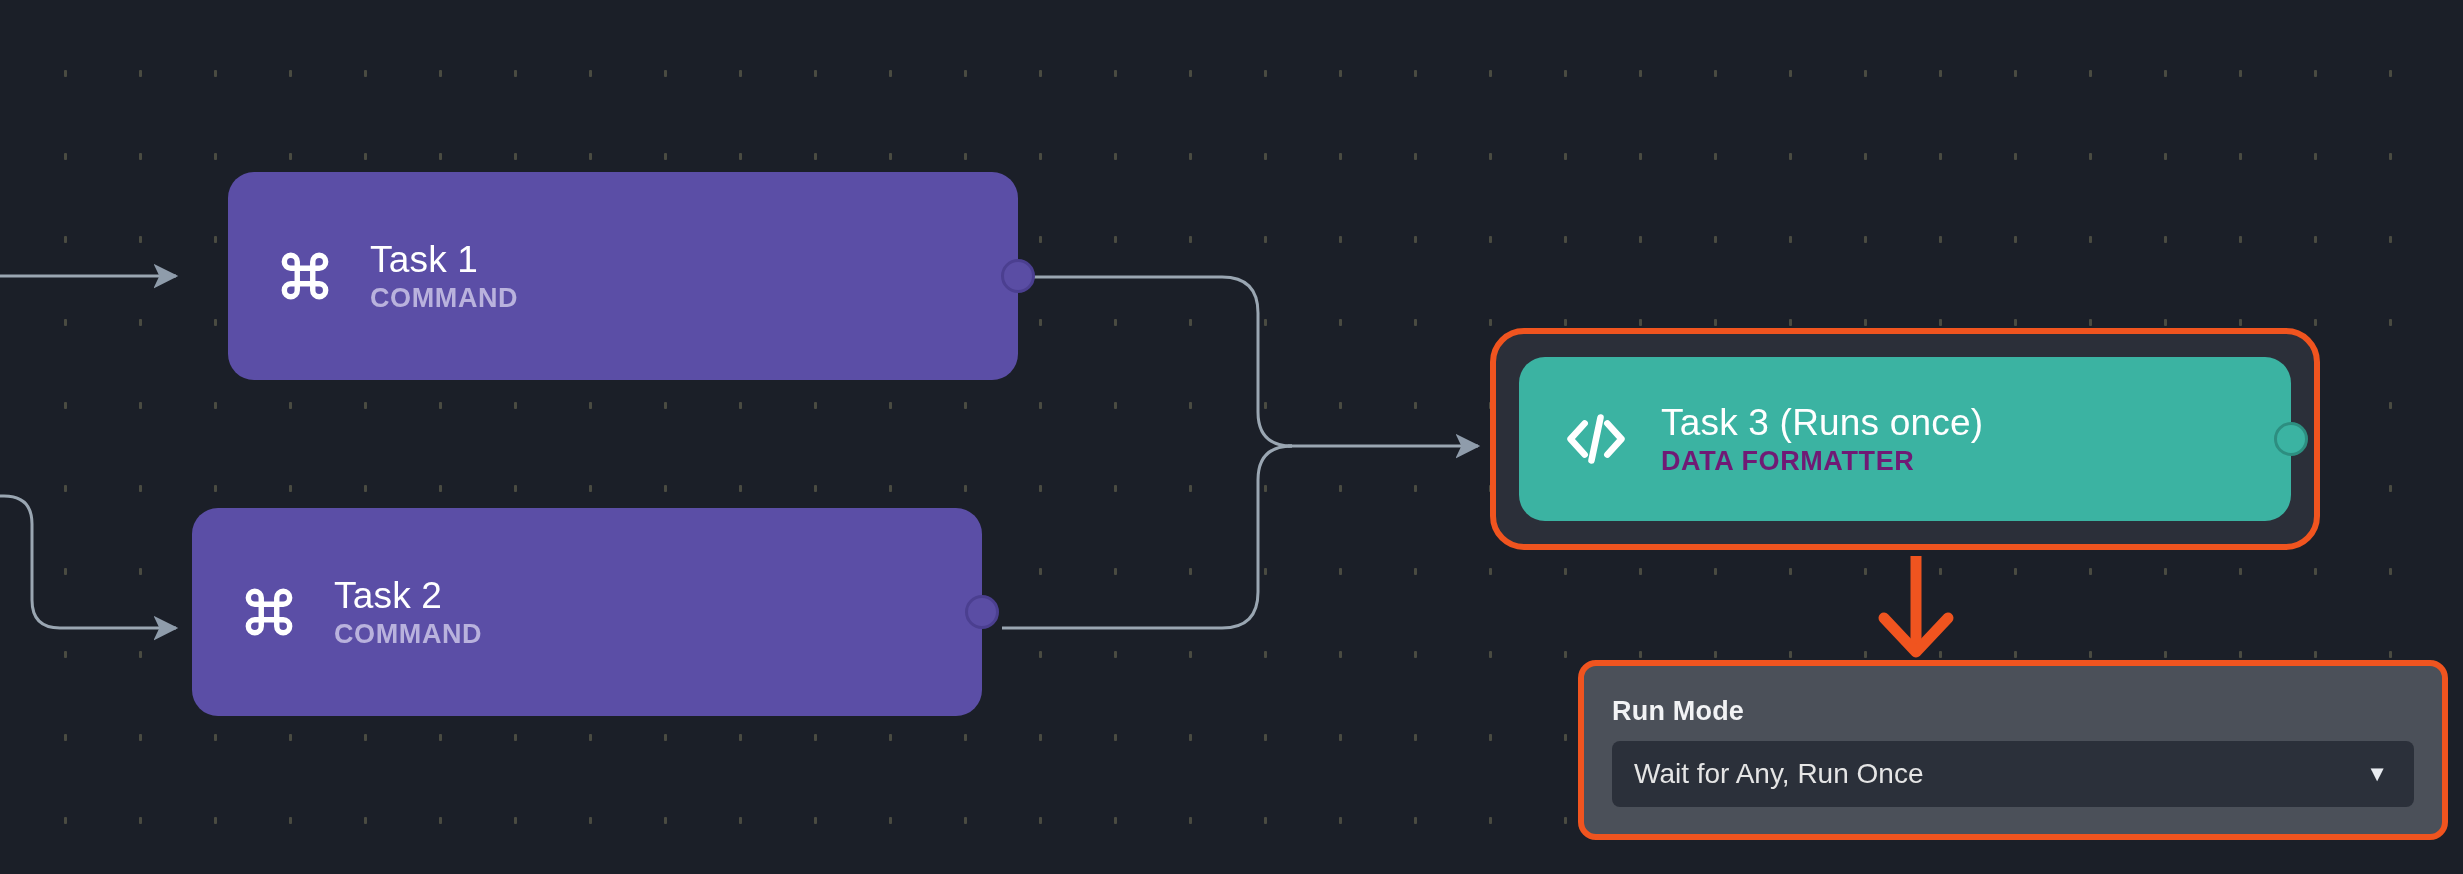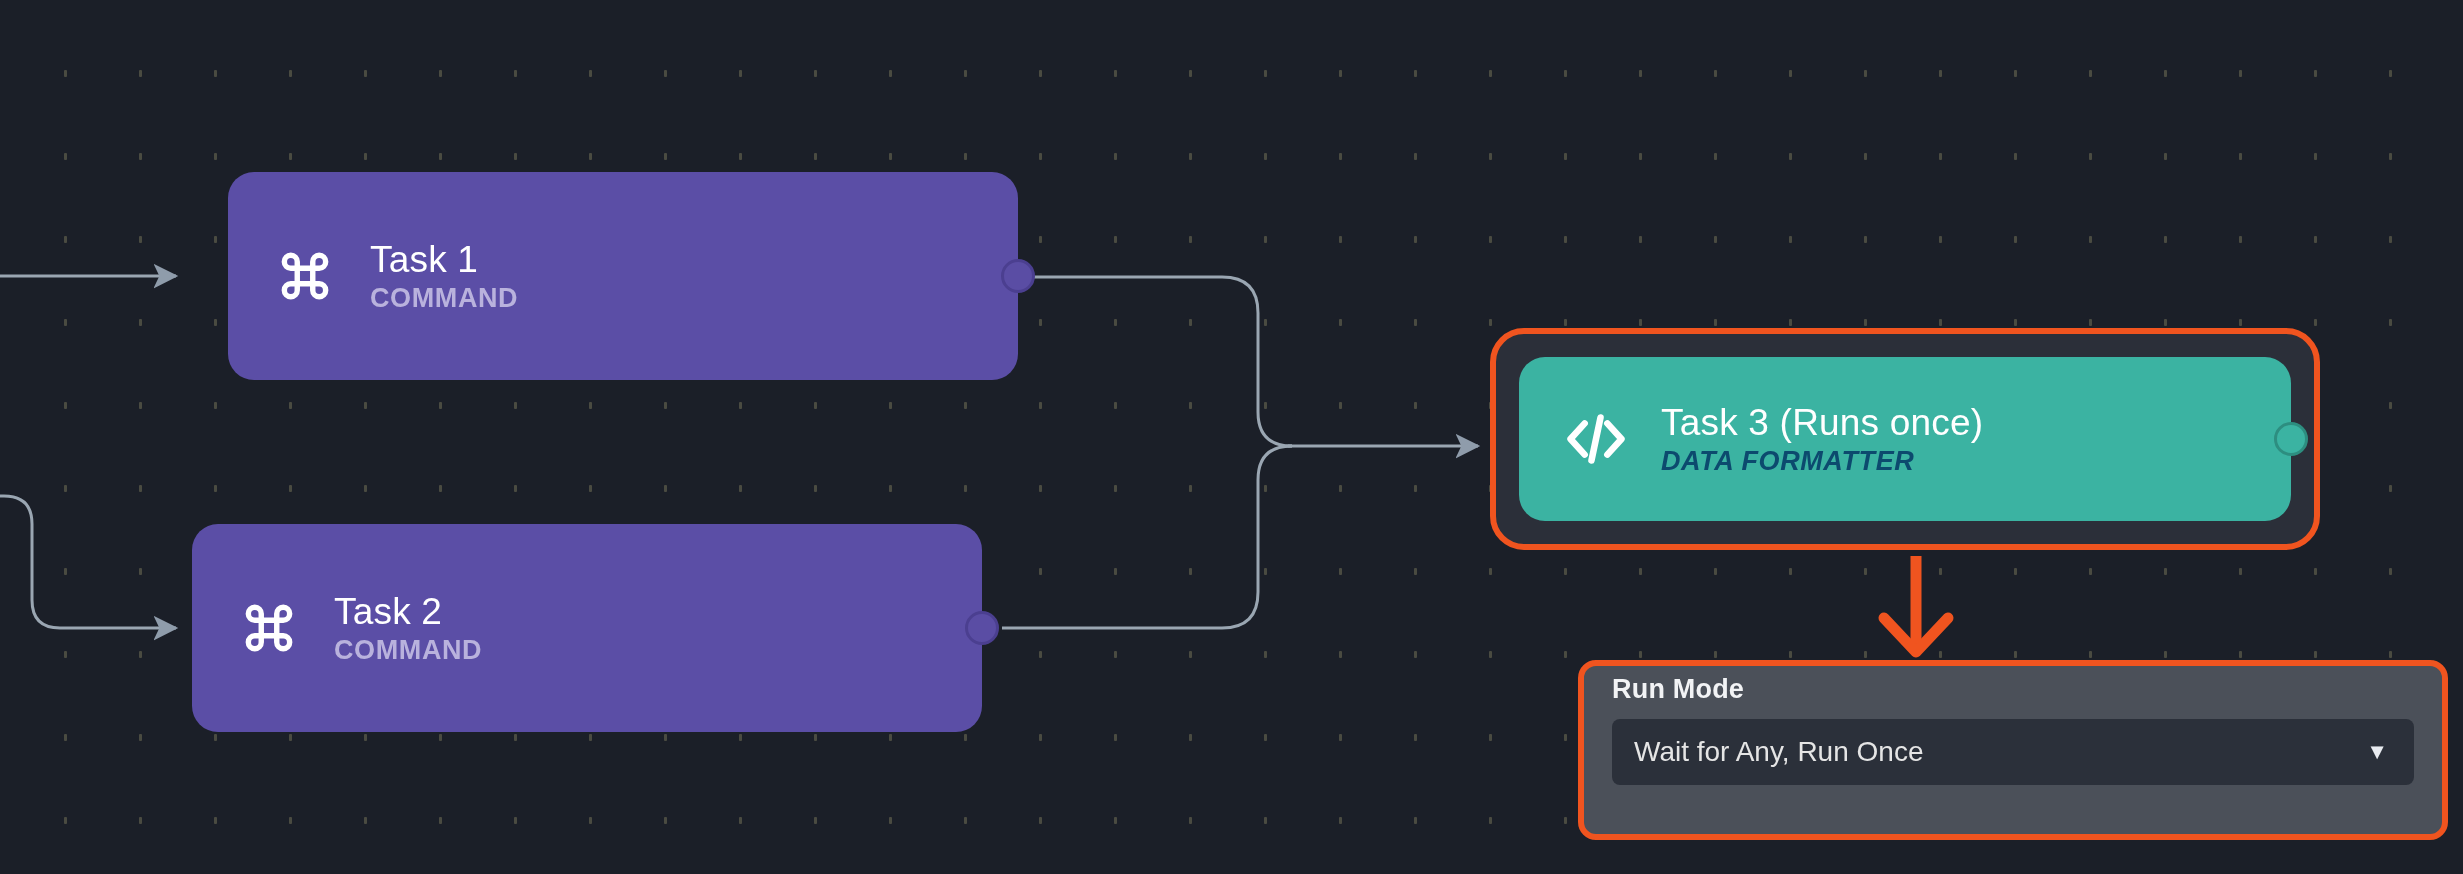--- a/index.html
+++ b/index.html
@@ -119,36 +119,36 @@
     padding:23px;
   }
   .node.formatter {
     position:relative;
     left:0; top:0;
     width:100%;
     height:100%;
     background:#3bb3a2;
     border-radius:26px;
   }
-  .node.formatter .subtitle { color:#0c4a6e;font-style:italic; }
+  .node.formatter .subtitle { color:#701a75; }
 
   
   #orange-arrow { position:absolute; left:1862px; top:556px; }
 
   
   #runmode-panel {
     position:absolute;
     left:1578px;
     top:660px;
     width:870px;
     height:180px;
     background:#4b5059;
     border:6px solid #f0541f;
     border-radius:18px;
-    padding:8px 28px;
+    padding:30px 28px;
   }
   #runmode-panel .panel-label {
     font-size:27px;
     font-weight:700;
     color:#f2f3f5;
     letter-spacing:.2px;
     margin-bottom:14px;
   }
   #runmode-select {
     position:relative;
@@ -216,21 +216,21 @@
                  M9 9h6v6H9z"></path>
       </svg>
     </span>
     <span class="labels">
       <span class="title">Task 1</span>
       <span class="subtitle">COMMAND</span>
     </span>
     <span class="port out-purple"></span>
   </div>
 
-  <div class="node command" style="left:192px; top:524px;">
+  <div class="node command" style="left:192px; top:508px;">
     <span class="icon">
       <svg width="62" height="62" viewBox="0 0 24 24" fill="none" stroke="#ffffff" stroke-width="2.1" stroke-linecap="round" stroke-linejoin="round">
         <path d="M9 6.5A2.5 2.5 0 1 0 6.5 9H9V6.5z M15 6.5A2.5 2.5 0 1 1 17.5 9H15V6.5z
                  M9 17.5A2.5 2.5 0 1 1 6.5 15H9v2.5z M15 17.5A2.5 2.5 0 1 0 17.5 15H15v2.5z
                  M9 9h6v6H9z"></path>
       </svg>
     </span>
     <span class="labels">
       <span class="title">Task 2</span>
       <span class="subtitle">COMMAND</span>

